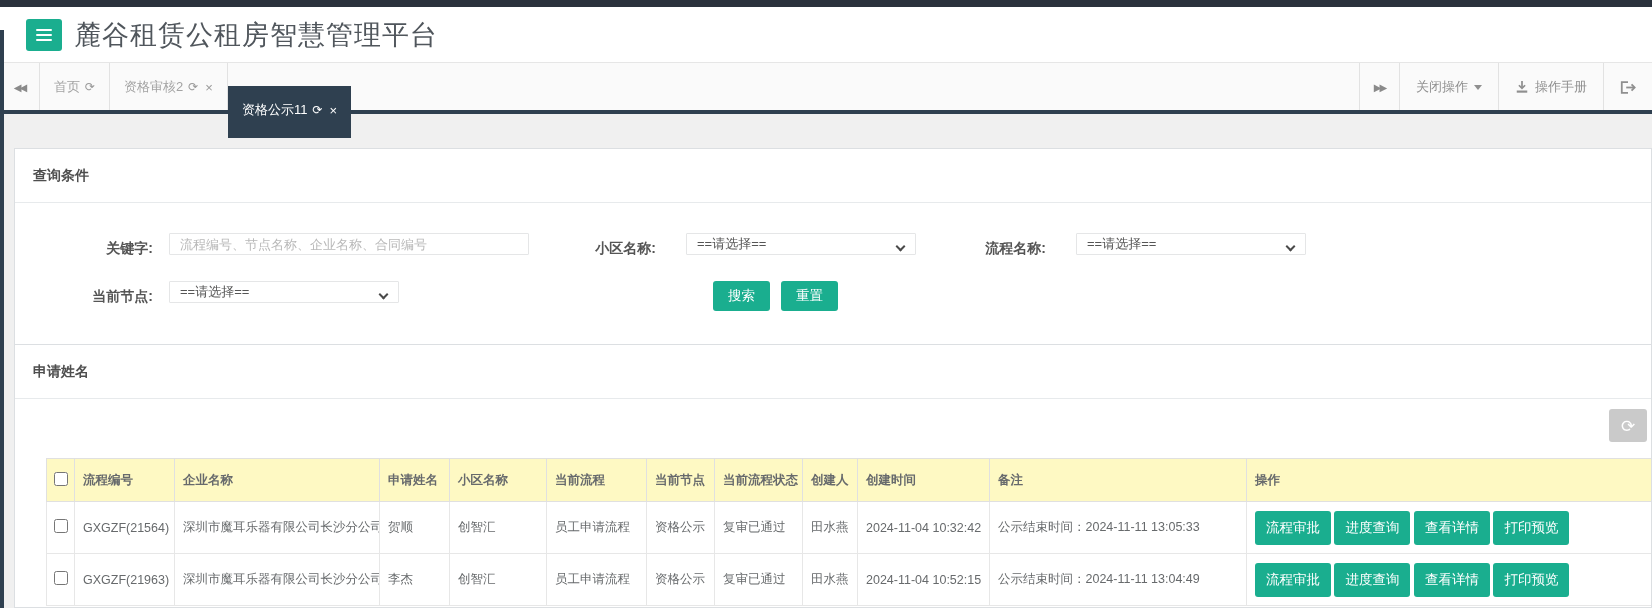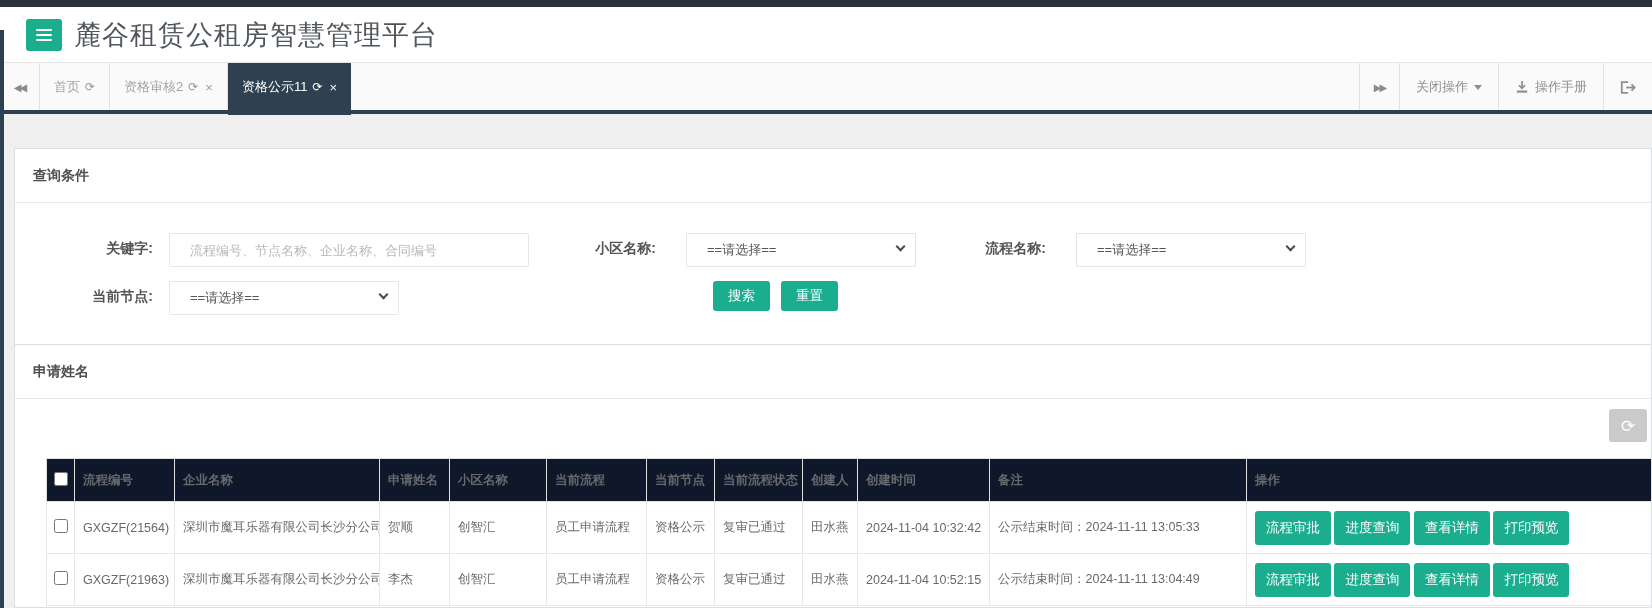--- a/index.html
+++ b/index.html
@@ -41,21 +41,21 @@
   }
   .tb-right .tb-btn { border-right:none; border-left:1px solid #e2e2e2; }
   .tab {
     display:flex; align-items:center; padding:0 14px; font-size:13px; color:#a3a3a3;
     border-right:1px solid #e2e2e2; cursor:pointer; white-space:nowrap; gap:5px;
   }
   .tab .ticon { font-size:12px; color:#9a9a9a; }
   .tab .tclose { font-size:13px; color:#9a9a9a; margin-left:2px; }
   .tab.active {
     background:#2f4050; color:#fff; height:52px; position:relative; z-index:2;
-    padding-bottom:4px; border-right:none;
+    padding-bottom:4px; border-right:none;margin-top:23px;
   }
   .tab.active .ticon, .tab.active .tclose { color:#fff; }
   .tb-item {
     display:flex; align-items:center; gap:6px; padding:0 16px; font-size:13px; color:#8f8f8f;
     border-left:1px solid #e2e2e2; cursor:pointer; white-space:nowrap;
   }
   .caret-down { width:0; height:0; border-left:4px solid transparent; border-right:4px solid transparent; border-top:5px solid #8f8f8f; display:inline-block; }
   .tb-item svg { display:block; }
 
   
@@ -63,22 +63,22 @@
   .panel { position:absolute; left:14px; width:1638px; background:#fff; border:1px solid #dcdfe2; }
   .panel-title { font-size:14px; font-weight:700; color:#4e4e4e; padding:18px 0 0 18px; }
   .panel-divider { border:none; border-top:1px solid #e7eaec; margin-top:17px; }
 
   .panel-query { top:16px; height:200px;margin-top:18px; }
   .panel-todo  { top:230px; height:264px; overflow:hidden; }
 
   
   .f-label { position:absolute; height:30px; line-height:30px; font-size:14px; font-weight:700; color:#555; text-align:right; }
   .f-input, .f-select {
-    position:absolute; height:34px; border:1px solid #e5e6e7; background:#fff; border-radius:1px;
-    font-size:13px; color:#555; padding:0 20px; font-family:inherit;
+    position:absolute; height:22px; border:1px solid #e5e6e7; background:#fff; border-radius:1px;
+    font-size:13px; color:#555; padding:0 10px; font-family:inherit;
   }
   .f-input::placeholder { color:#b8b8b8; }
   .f-select { display:flex; align-items:center; cursor:pointer; }
   .f-select .chev {
     position:absolute; right:11px; top:9px; width:7px; height:7px;
     border-right:2px solid #4a4a4a; border-bottom:2px solid #4a4a4a; transform:rotate(45deg);
   }
   .row1 { top:84px; } .row2 { top:132px; }
   .btn {
     background:#1aae8f; color:#fff; border:none; border-radius:3px; height:30px;
@@ -88,21 +88,21 @@
   
   .refresh-btn {
     position:absolute; top:64px; right:4px; width:38px; height:33px;
     background:#cacaca; border:none; border-radius:3px; color:#fff; font-size:17px; cursor:pointer;
     display:flex; align-items:center; justify-content:center;
   }
   table.todo { position:absolute; left:31px; top:113px; width:1607px; border-collapse:collapse; table-layout:fixed; }
   table.todo th, table.todo td {
     border:1px solid #e0e0e0; padding:0 8px; text-align:left; white-space:nowrap; overflow:hidden;
   }
-  table.todo th { background:#0f172a; height:43px; font-size:12.5px; font-weight:700; color:#676a6c; }
+  table.todo th { background:#fef9c3; height:43px; font-size:12.5px; font-weight:700; color:#676a6c; }
   table.todo td { background:#fff; height:52px; font-size:12.5px; color:#676a6c; border-color:#e7e7e7; }
   table.todo th:first-child, table.todo td:first-child { text-align:center; padding:0; }
   .row-btn {
     background:#1aae8f; color:#fff; border:none; border-radius:3px; height:34px;
     padding:0 11px; font-size:13.5px; cursor:pointer; font-family:inherit; white-space:nowrap;
   }
   input[type=checkbox]{ width:14px; height:14px; cursor:pointer; }
 </style>
 </head>
 <body>

